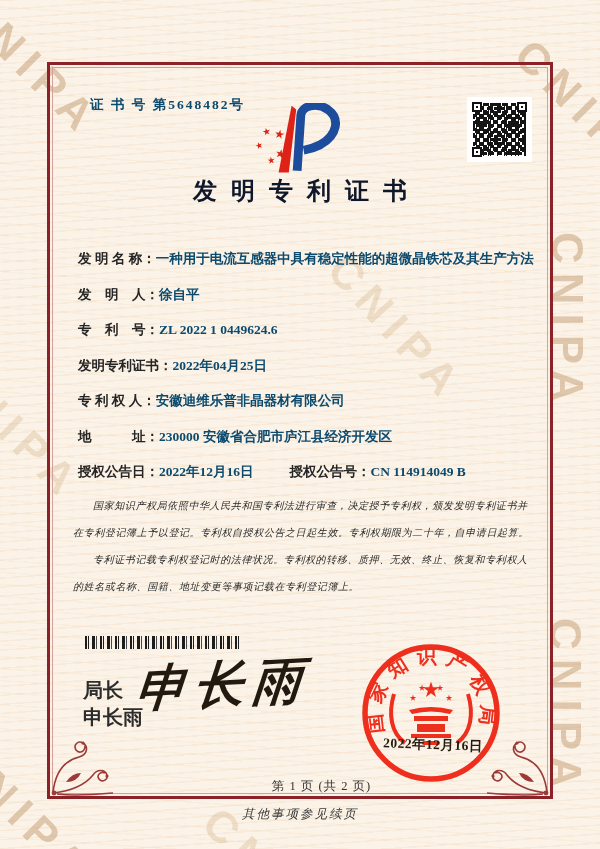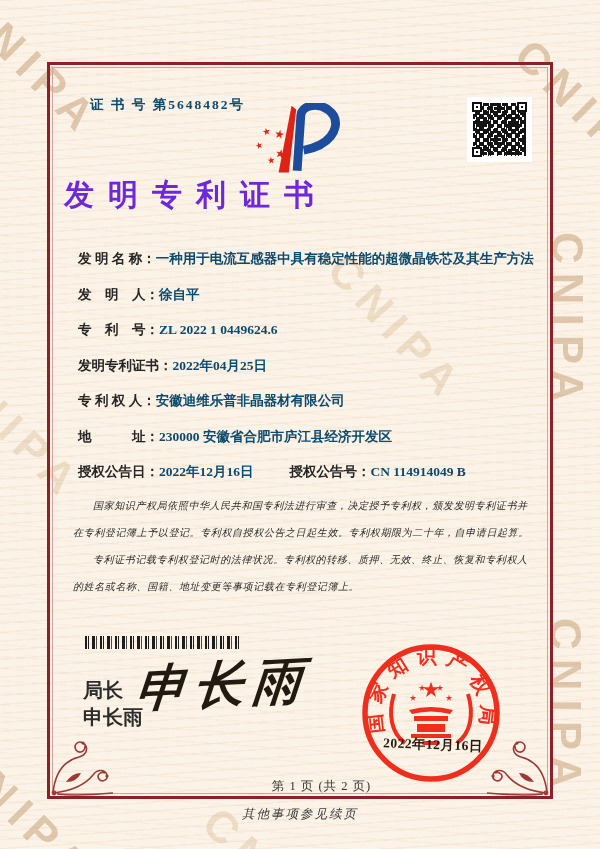--- a/index.html
+++ b/index.html
@@ -49,22 +49,22 @@
     background:
       repeating-conic-gradient(#141414 0 25%, transparent 0 50%) 0 0/7px 7px,
       repeating-conic-gradient(#141414 0 25%, transparent 0 50%) 2px 3px/9px 9px;
   }
   .finder { position:absolute; width:10px; height:10px; border:2px solid #111; background:#fff; }
   .finder::after { content:""; position:absolute; inset:2px; background:#111; }
   .finder.tl { left:5px; top:5px; } .finder.tr { right:5px; top:5px; } .finder.bl { left:5px; bottom:5px; }
 
   .title {
     position:absolute; left:0; top:110px; width:100%;
-    text-align:left; font-size:30px; font-weight:700;
-    letter-spacing:14px; text-indent:14px; color:#6d28d9;
+    text-align:center; font-size:24px; font-weight:700;
+    letter-spacing:14px; text-indent:14px; color:#0f172a;
   }
 
   .fields { position:absolute; left:28px; top:183px; right:16px; }
   .field-row { margin-bottom:14.5px; line-height:21px; white-space:nowrap; font-size:13.5px; font-weight:600; }
   .flabel { display:inline-block; color:#252525; }
   .fvalue { color:#0c4a6e; }
   .grant-gap { display:inline-block; width:36px; }
 
   .body-text {
     position:absolute; left:23px; top:427px; width:460px;

